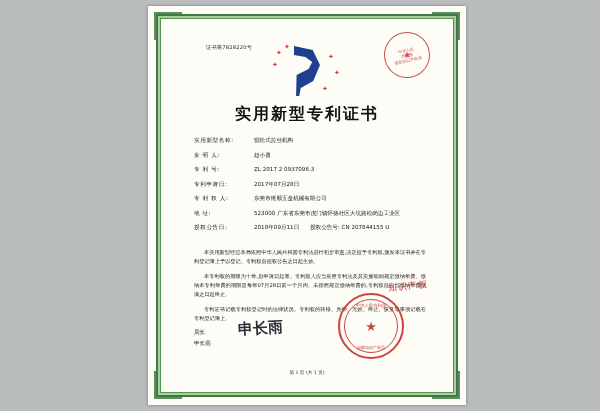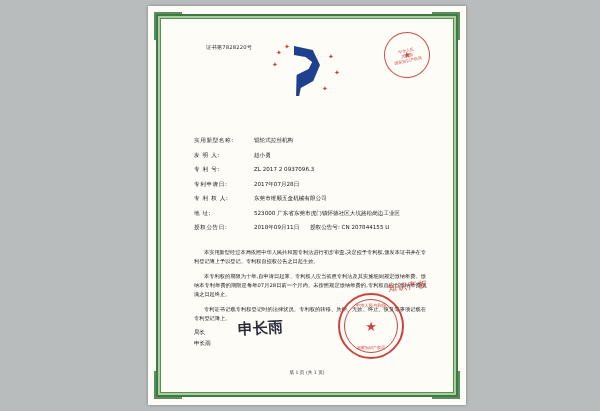--- a/index.html
+++ b/index.html
@@ -180,20 +180,21 @@
       <div class="sparkles">
         <span style="left:4px;top:6px;">✦</span>
         <span style="left:12px;top:0px;">✦</span>
         <span style="left:0px;top:18px;">✦</span>
         <span style="left:56px;top:10px;">✦</span>
         <span style="left:62px;top:26px;">✦</span>
         <span style="left:50px;top:42px;">✦</span>
       </div>
     </div>
 
+    <div class="title">实用新型专利证书</div>
 
     <div class="fields">
       <div class="row">
         <div class="lbl">实用新型名称:</div>
         <div class="val">辊轮式拉丝机构</div>
       </div>
       <div class="row">
         <div class="lbl">发 明 人:</div>
         <div class="val">赵小勇</div>
       </div>

